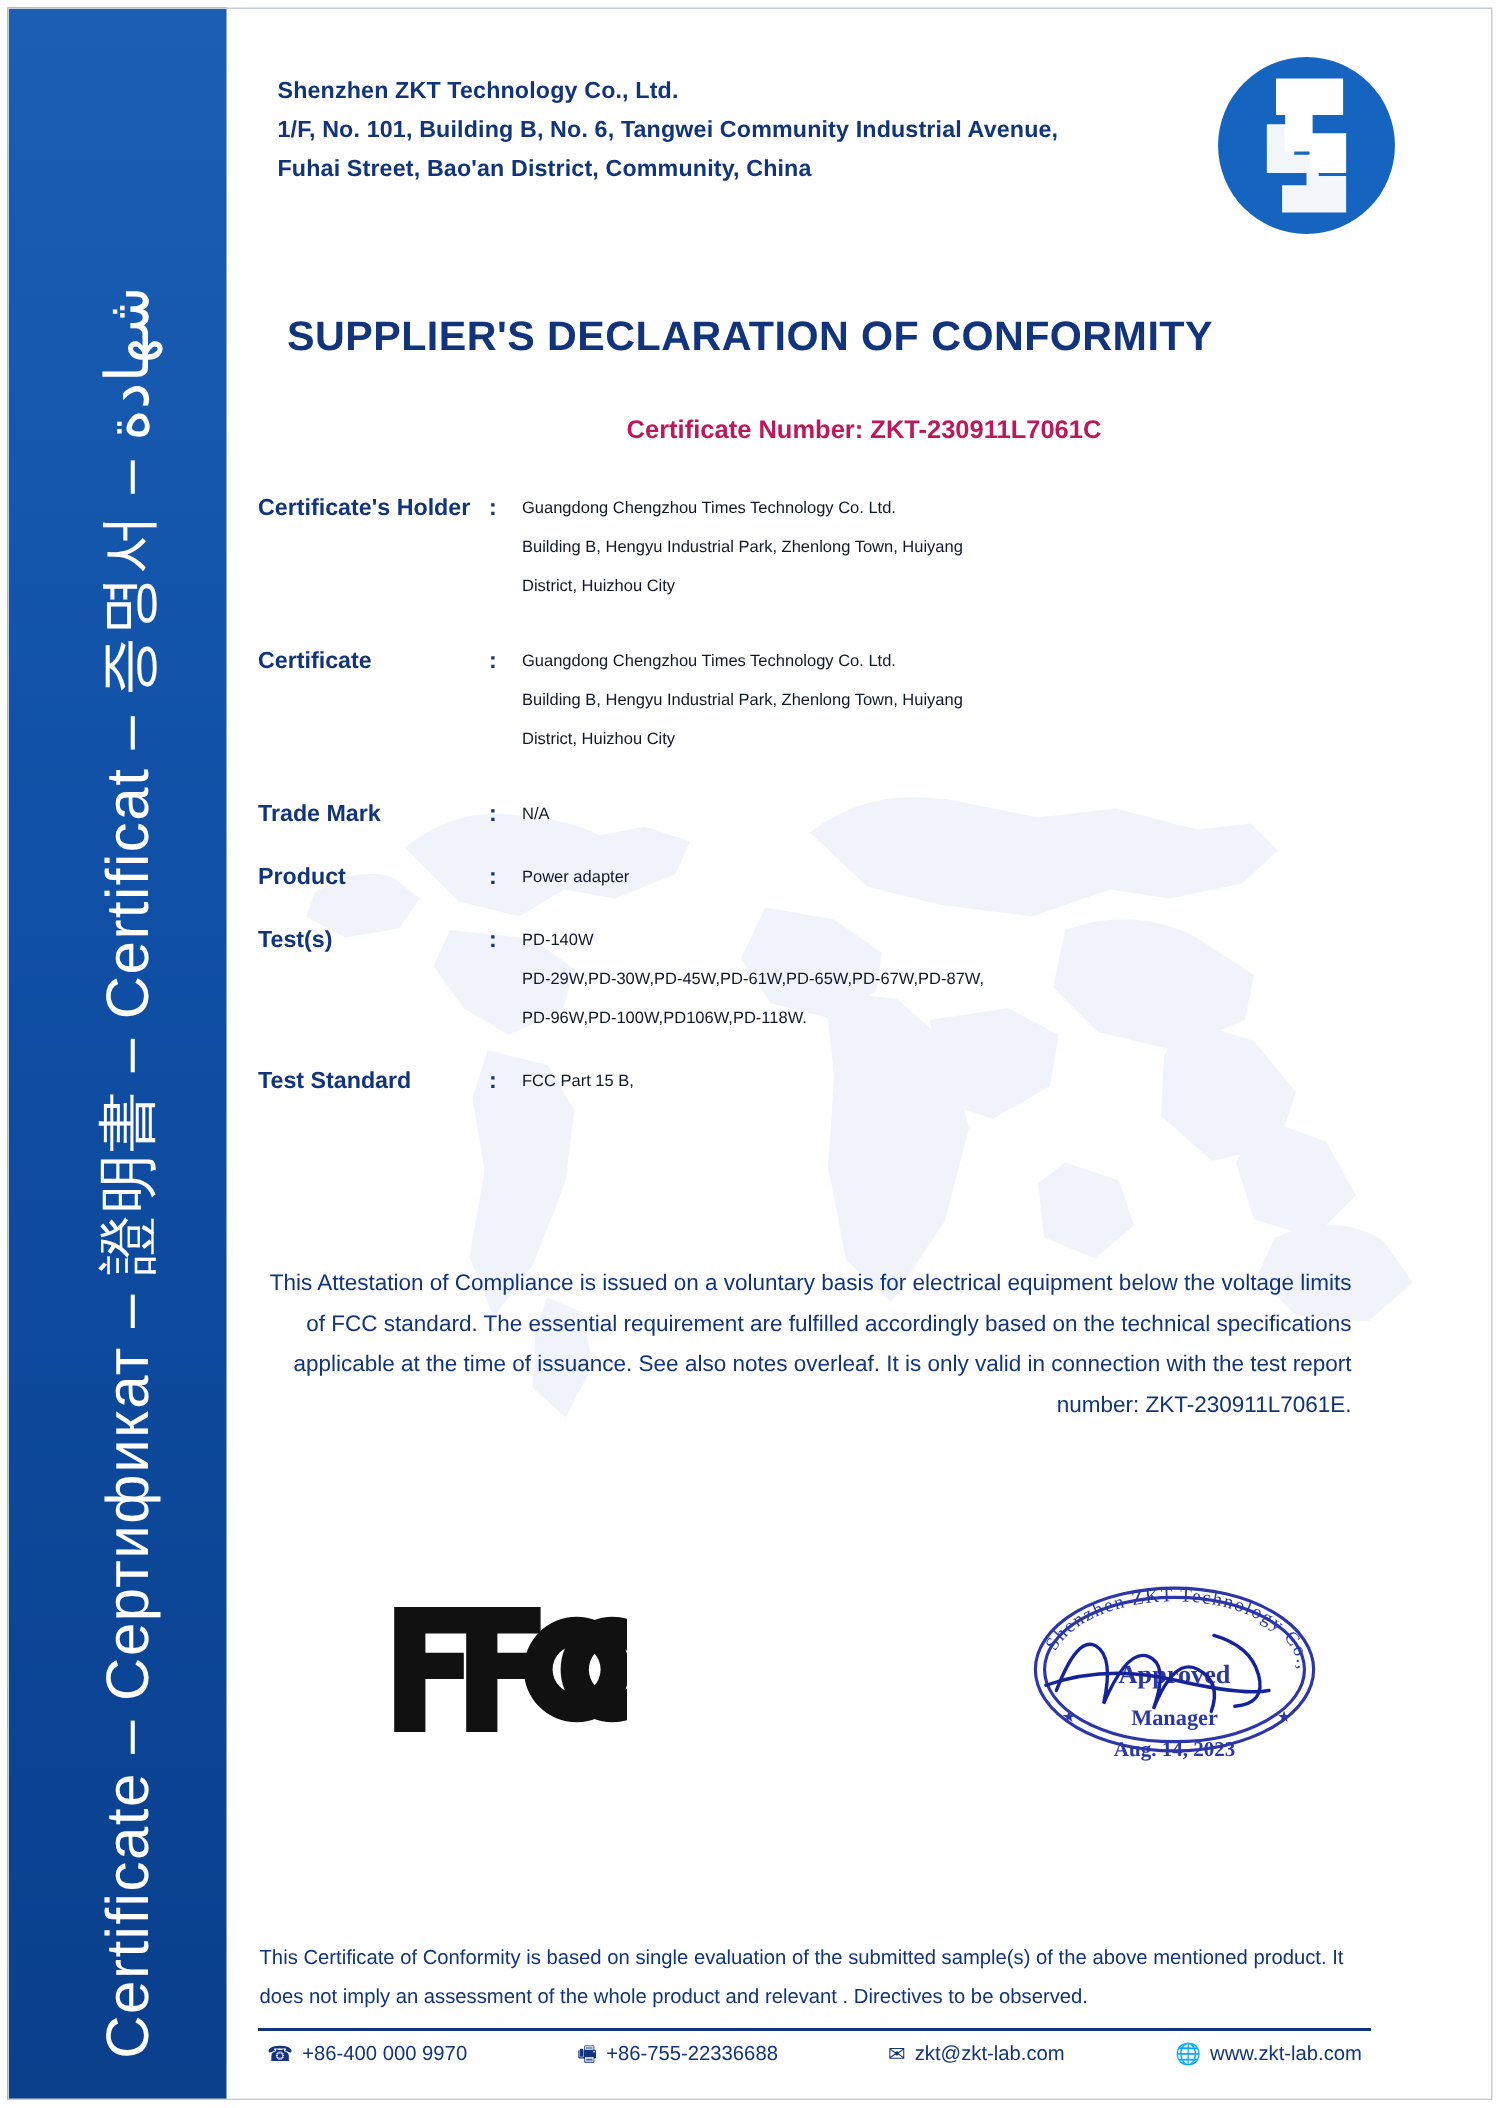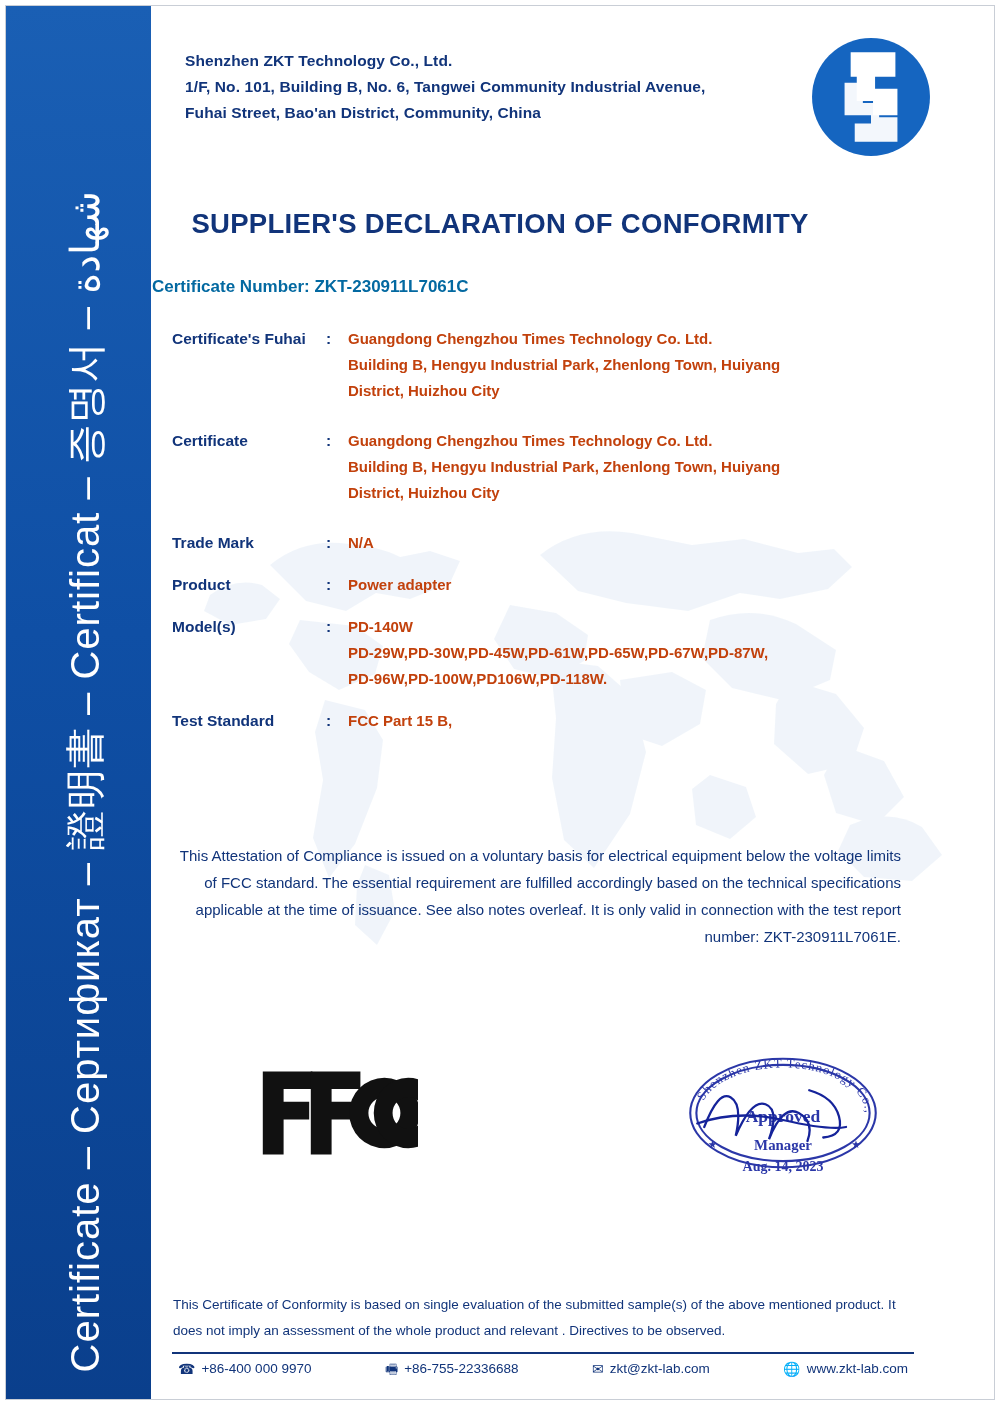--- a/index.html
+++ b/index.html
@@ -76,23 +76,23 @@
     left: 0; right: 0; top: 208px;
     text-align: center;
     color: #11347a;
     font-size: 27.5px;
     font-weight: bold;
     letter-spacing: 0.3px;
   }
   .cert-number {
     position: absolute;
     left: 0; right: 0; top: 277px;
-    text-align: left;
+    text-align: center;
     padding-left: 152px;
-    color: #0369a1;
+    color: #be185d;
     font-size: 17px;
     font-weight: bold;
   }
 
   
   .fields {
     position: absolute;
     left: 172px;
     top: 326px;
     width: 760px;
@@ -112,23 +112,23 @@
   .field-colon {
     width: 22px;
     flex: 0 0 22px;
     color: #11347a;
     font-size: 15.5px;
     font-weight: bold;
     line-height: 26px;
   }
   .field-value {
     flex: 1 1 auto;
-    color: #c2410c;
-    font-size: 15px;
-    font-weight: bold;
+    color: #0f172a;
+    font-size: 11px;
+    font-weight: normal;
     line-height: 26px;
   }
   .field-value .line { display: block; white-space: nowrap; }
 
   .gap-md { margin-bottom: 24px; }
   .gap-sm { margin-bottom: 16px; }
 
   
   .attestation {
     position: absolute;
@@ -243,21 +243,21 @@
   </svg>
 
   <div class="doc-title">SUPPLIER'S DECLARATION OF CONFORMITY</div>
   <div class="cert-number">Certificate Number: ZKT-230911L7061C</div>
 
   <div class="fields">
 
     <div class="field-row gap-md">
       <div class="field-label">
         <span class="line">Certificate's</span>
-        <span class="line">Fuhai</span>
+        <span class="line">Holder</span>
       </div>
       <div class="field-colon">:</div>
       <div class="field-value">
         <span class="line">Guangdong Chengzhou Times Technology Co. Ltd.</span>
         <span class="line">Building B, Hengyu Industrial Park, Zhenlong Town, Huiyang</span>
         <span class="line">District, Huizhou City</span>
       </div>
     </div>
 
     <div class="field-row gap-md">
@@ -280,21 +280,21 @@
 
     <div class="field-row gap-sm">
       <div class="field-label">Product</div>
       <div class="field-colon">:</div>
       <div class="field-value">
         <span class="line">Power adapter</span>
       </div>
     </div>
 
     <div class="field-row gap-sm">
-      <div class="field-label">Model(s)</div>
+      <div class="field-label">Test(s)</div>
       <div class="field-colon">:</div>
       <div class="field-value">
         <span class="line">PD-140W</span>
         <span class="line">PD-29W,PD-30W,PD-45W,PD-61W,PD-65W,PD-67W,PD-87W,</span>
         <span class="line">PD-96W,PD-100W,PD106W,PD-118W.</span>
       </div>
     </div>
 
     <div class="field-row">
       <div class="field-label">Test Standard</div>

